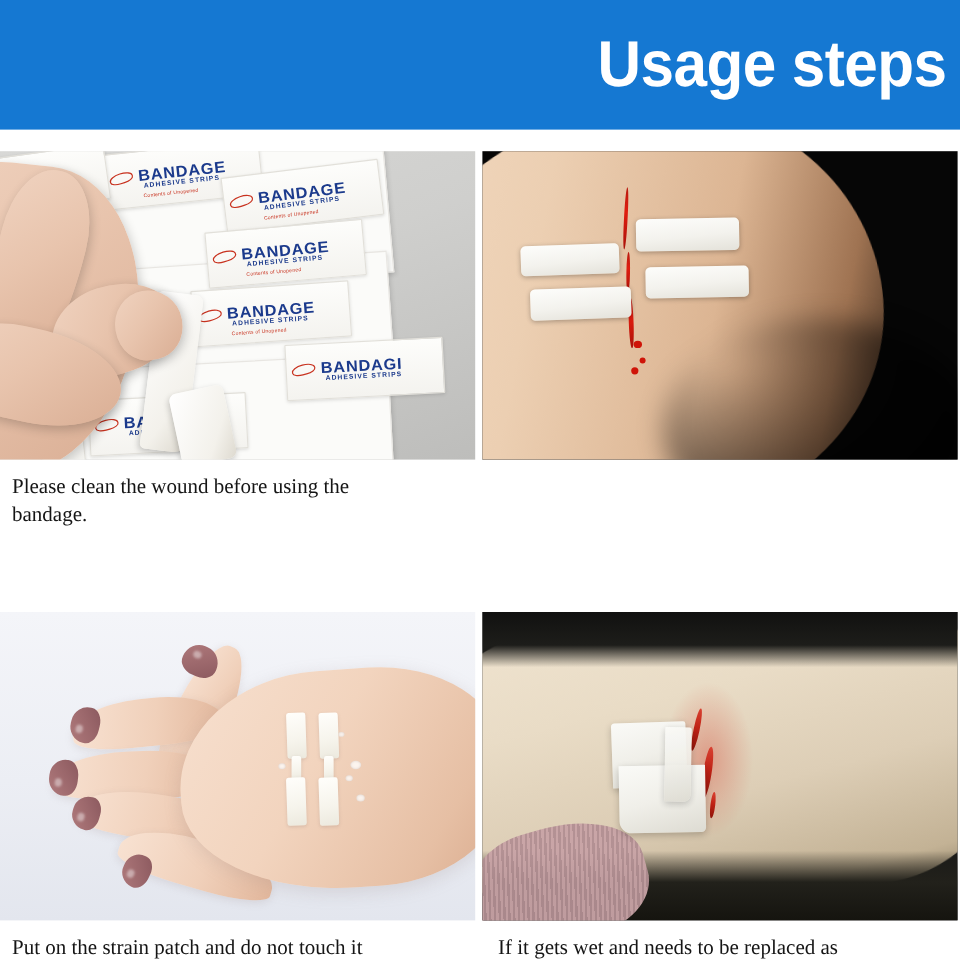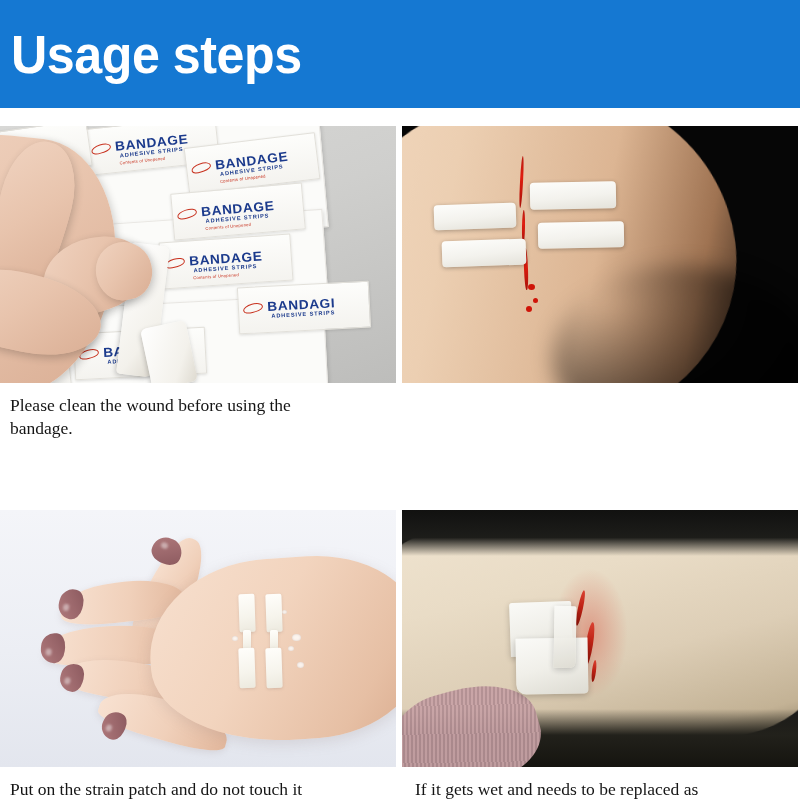--- a/index.html
+++ b/index.html
@@ -18,21 +18,21 @@
   }
 
   
   .header {
     position: absolute;
     left: 0; top: 0;
     width: 800px; height: 108px;
     background: #1578d2;
     display: flex;
     align-items: center;
-    justify-content: flex-start;
+    justify-content: flex-end;
   }
   .header-title {
     color: #ffffff;
     font-family: "Liberation Sans", sans-serif;
     font-weight: bold;
     font-size: 54px;
     letter-spacing: -0.5px;
     transform: scaleX(0.93);
     line-height: 1;
     white-space: nowrap;

